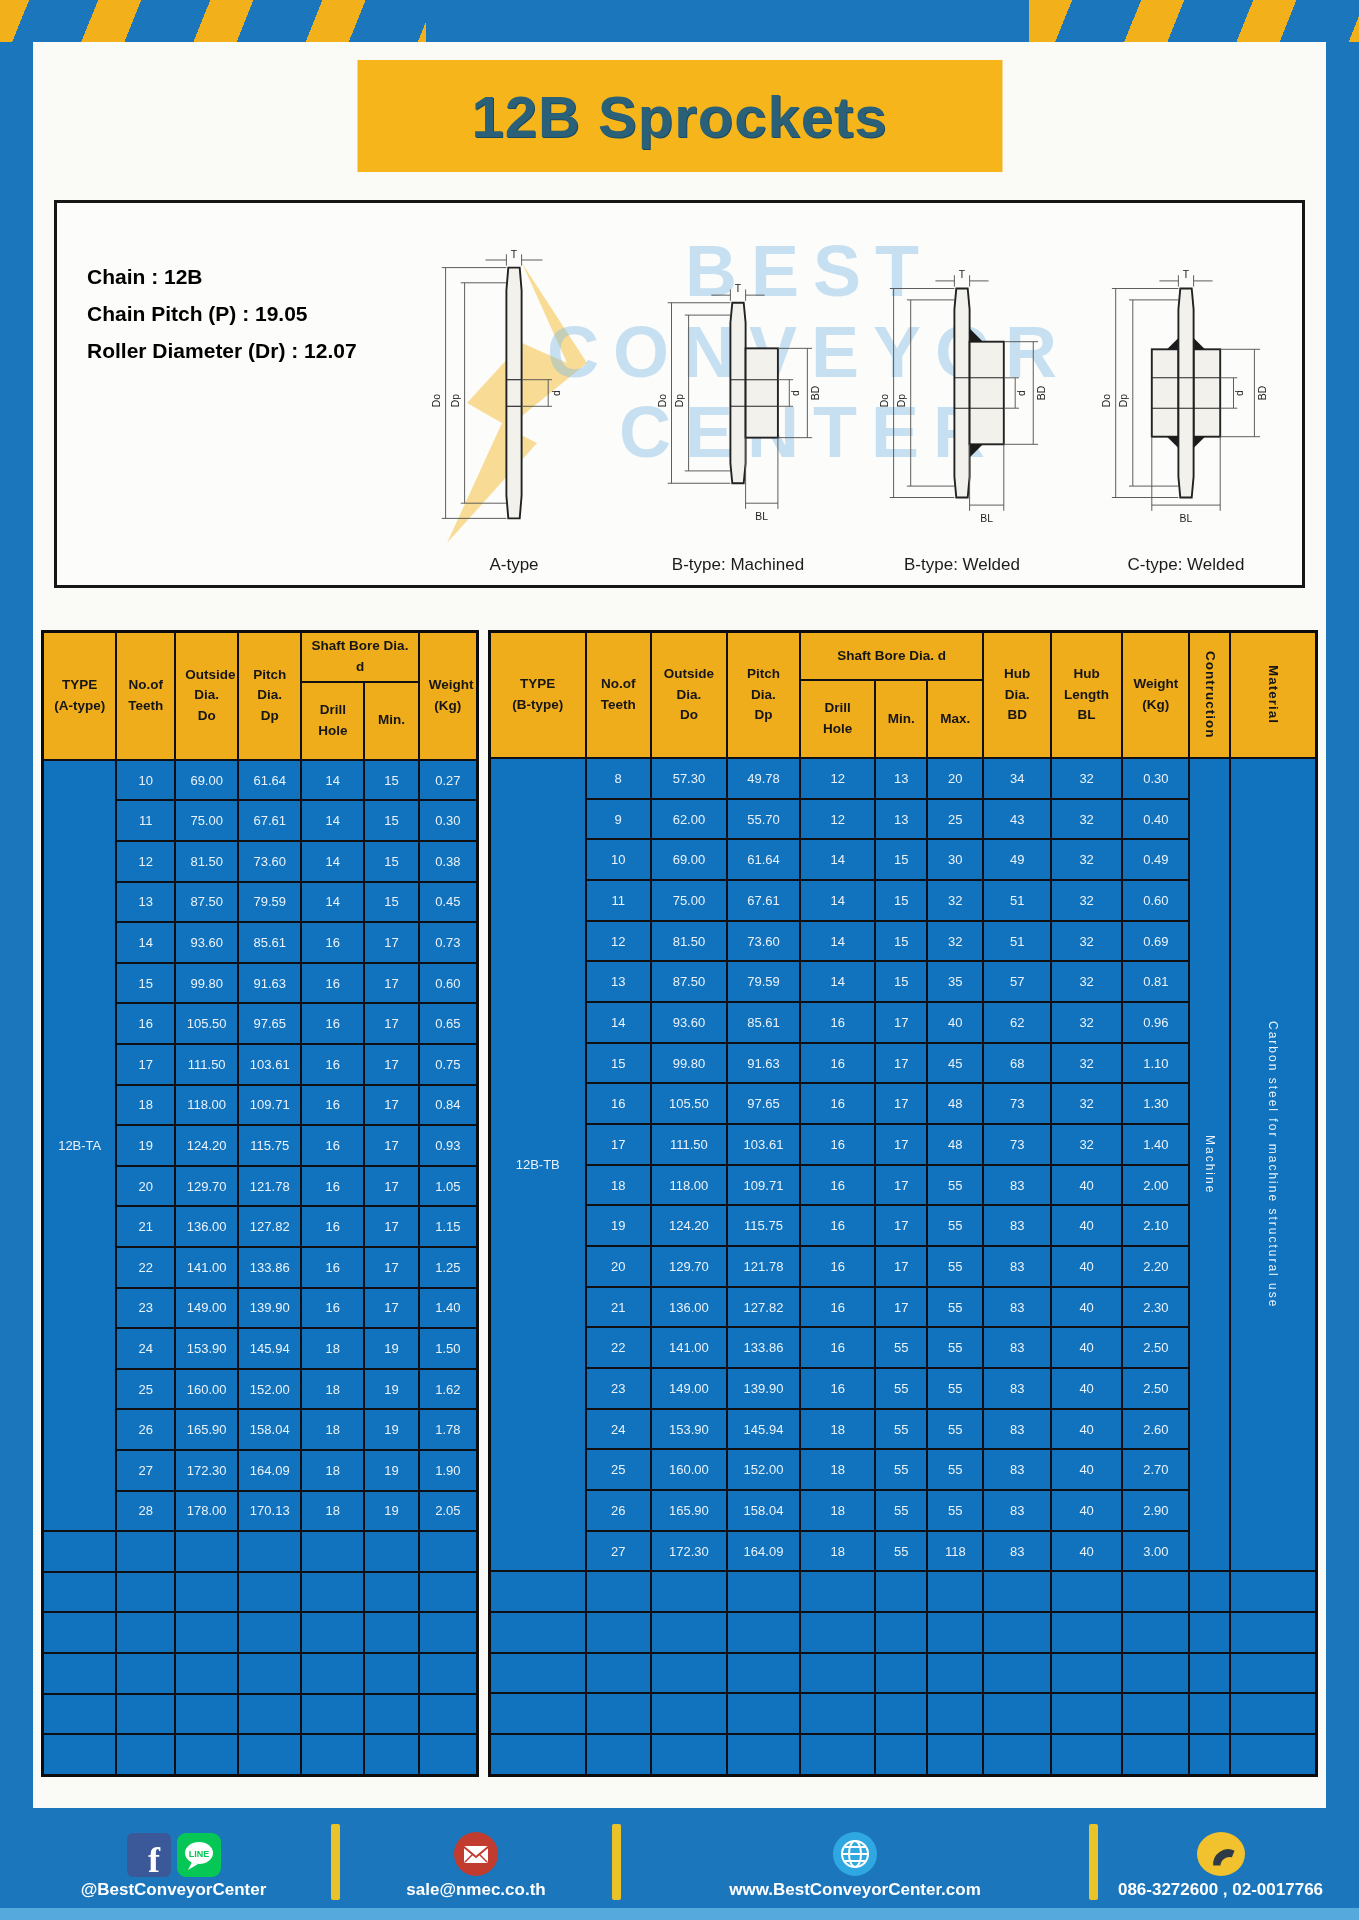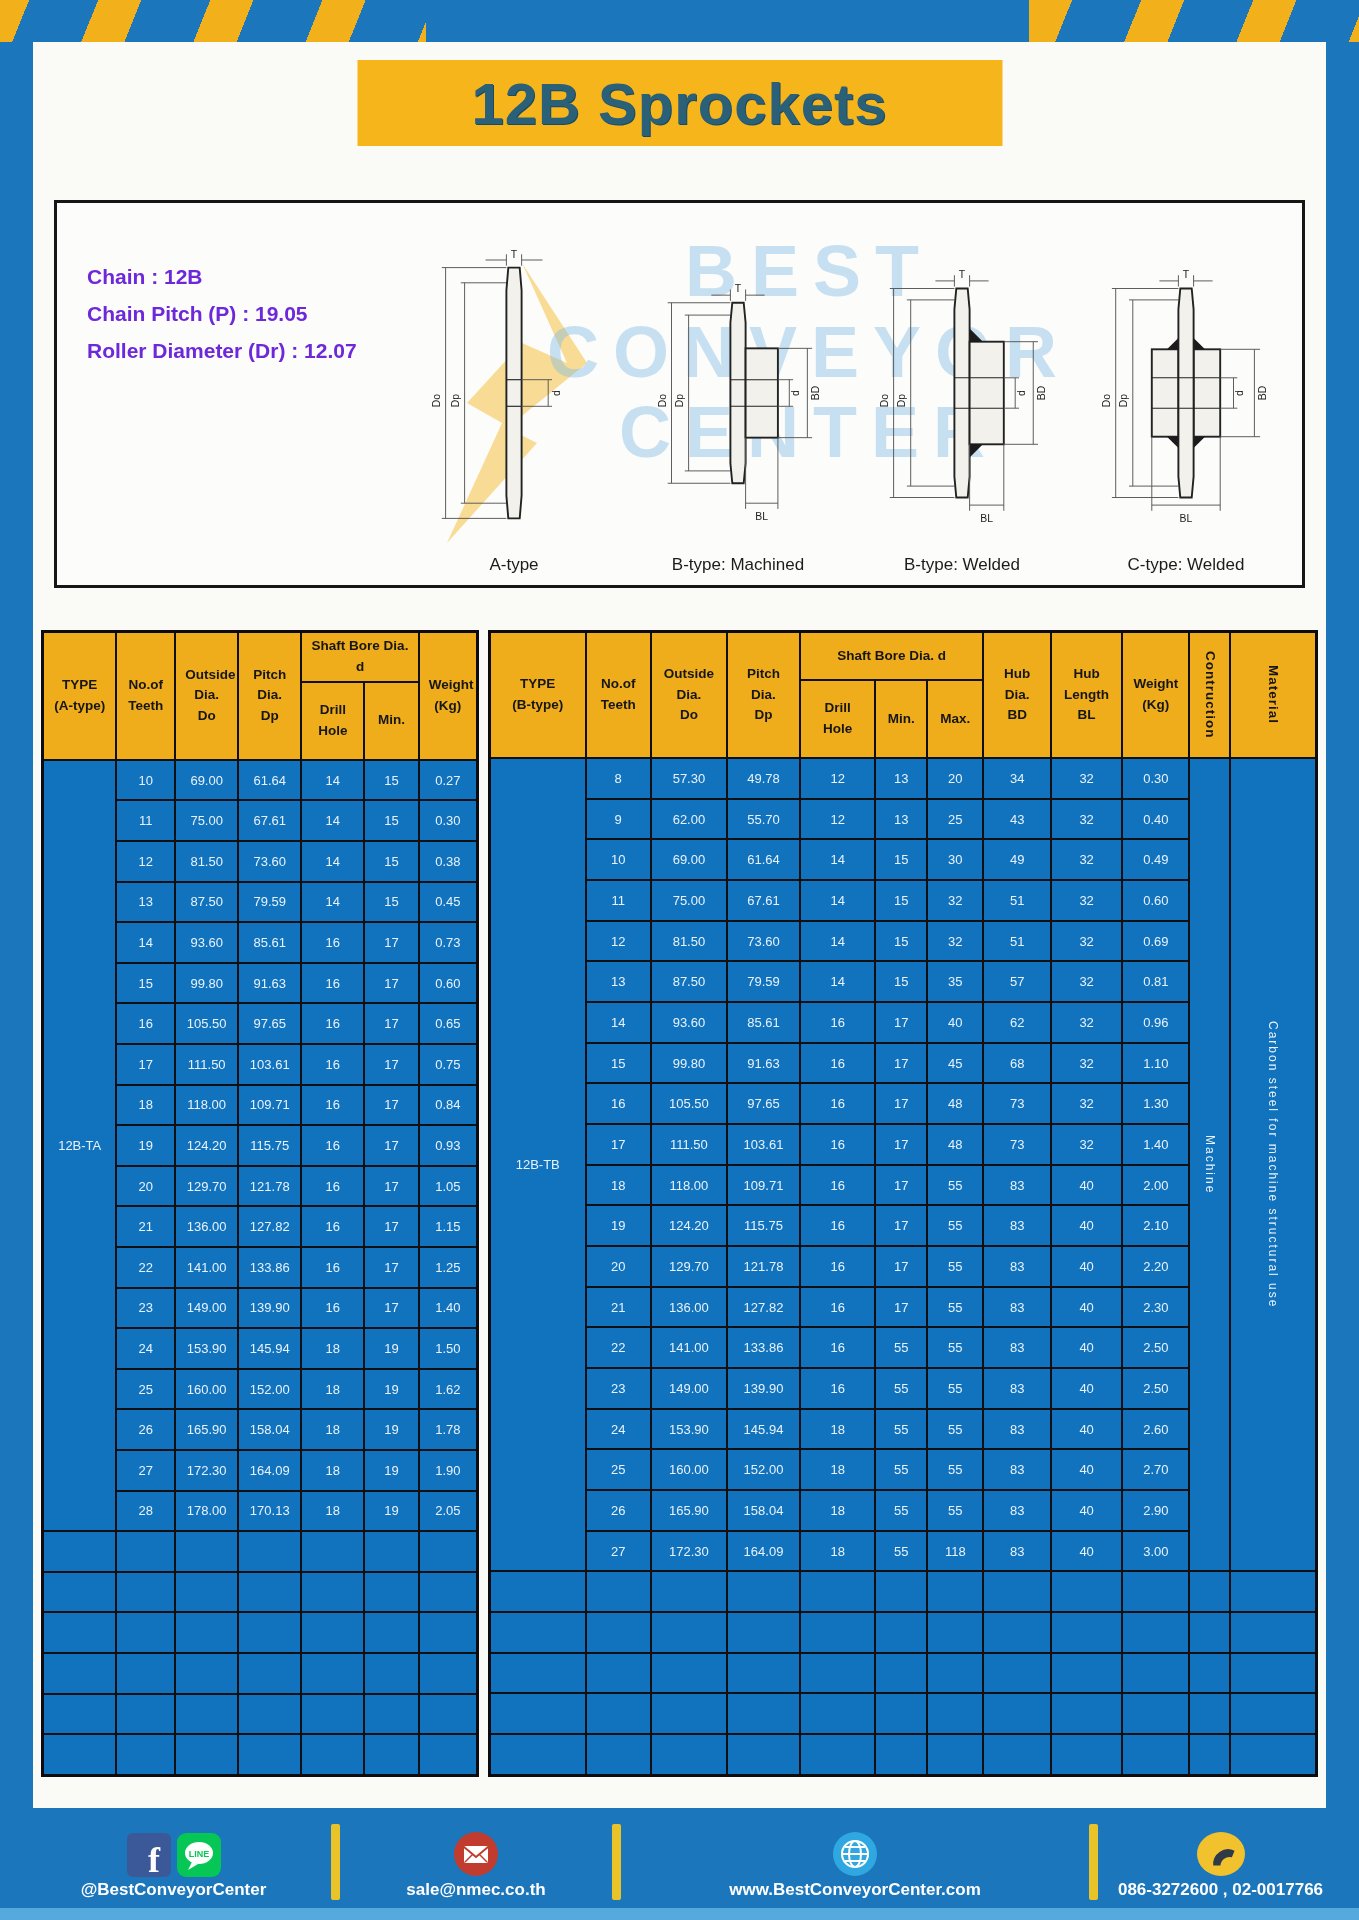--- a/index.html
+++ b/index.html
@@ -5,27 +5,27 @@
   html,body{margin:0;padding:0;}
   body{width:1359px;height:1920px;position:relative;overflow:hidden;
        background:#1B76BC;font-family:"Liberation Sans",sans-serif;}
   
   .stripes{position:absolute;top:0;height:42px;
            background:repeating-linear-gradient(112deg,#F2B01B 0 40px,transparent 40px 104px);}
   .stripes-left{left:-14px;width:440px;}
   .stripes-right{right:-30px;width:360px;}
   
   .sheet{position:absolute;left:33px;right:33px;top:42px;bottom:112px;background:#FAFAF7;}
-  .title{position:absolute;left:50%;transform:translateX(-50%);top:18px;width:645px;height:86px;
+  .title{position:absolute;left:50%;transform:translateX(-50%);top:18px;width:645px;height:112px;
          background:#F5B51B;color:#2A6078;font-size:58px;font-weight:bold;letter-spacing:1px;
          display:flex;align-items:center;justify-content:center;text-shadow:1px 1px 0 #1c4a60;}
   
   .panel{position:absolute;left:21px;right:21px;top:158px;height:382px;
          border:3px solid #161616;background:#FCFCFA;}
-  .specs{position:absolute;left:30px;top:56px;font-size:21px;font-weight:bold;color:#6d28d9;line-height:1.75;}
+  .specs{position:absolute;left:30px;top:56px;font-size:21px;font-weight:bold;color:#000000;line-height:1.75;}
   .watermark{position:absolute;left:490px;top:28px;text-align:center;line-height:1.12;pointer-events:none;
              font-size:72px;font-weight:bold;letter-spacing:14px;color:rgba(125,185,228,0.42);}
   .wm-blob{position:absolute;left:350px;top:40px;opacity:.45;pointer-events:none;}
   .drawings{position:absolute;left:345px;right:4px;top:4px;bottom:2px;display:flex;}
   .drawings figure{flex:1;display:flex;flex-direction:column;align-items:center;justify-content:flex-end;margin:0;}
   svg.diagram{width:190px;height:316px;}
   .plate{fill:#F2F1EC;stroke:#222;stroke-width:2;}
   .hub{fill:#F2F1EC;stroke:#222;stroke-width:2;}
   .weld{fill:#1b1b1b;}
   .bore{stroke:#222;stroke-width:1.2;}

